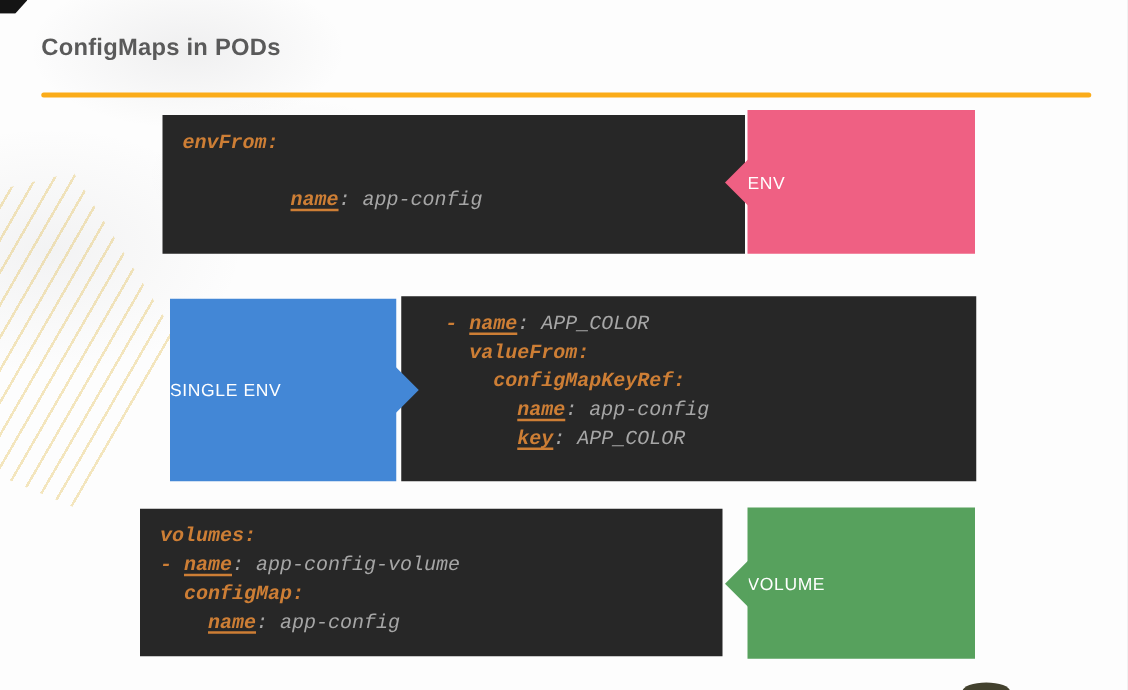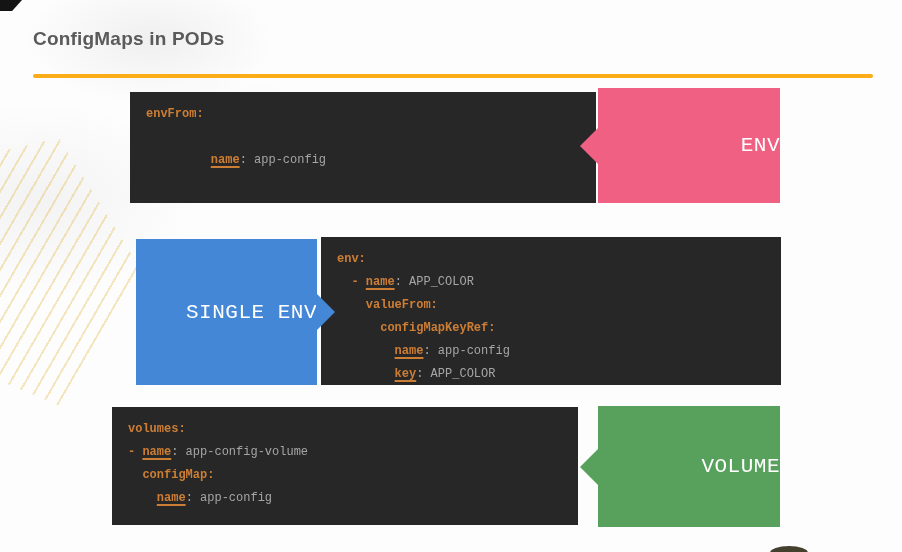--- a/index.html
+++ b/index.html
@@ -35,33 +35,33 @@
     position:absolute;left:33px;top:28px;margin:0;
     font-size:19px;font-weight:bold;color:var(--title-color,#5a5a5a);
     letter-spacing:0.2px;
   }
   .title-underline{
     position:absolute;left:33px;top:74px;width:840px;height:4px;
     background:var(--underline,#fbac19);border-radius:2px;
   }
   .code-block{
     position:absolute;background:var(--code-bg,#272727);
-    font-family:"Liberation Mono",monospace;font-size:12px;line-height:23px;
-    padding:11px 0 0 16px;box-sizing:border-box;
+    font-family:"Liberation Mono",monospace;font-size:16px;line-height:23px;
+    padding:11px 0 0 16px;box-sizing:border-box;font-style:italic;
   }
   .code-line{white-space:pre;}
   .seg-key{color:var(--key-color,#cd7e35);font-weight:bold;}
   .seg-val{color:var(--value-color,#a6a6a6);font-weight:normal;}
   .seg-u{text-decoration:underline;text-underline-offset:3px;text-decoration-thickness:1.5px;text-align:center;}
   .cb-env   {left:130px;top:92px;width:466px;height:111px;}
   .cb-single{left:321px;top:237px;width:460px;height:148px;}
   .cb-volume{left:112px;top:407px;width:466px;height:118px;}
   .label-box{
-    position:absolute;display:flex;align-items:center;justify-content:flex-end;
-    color:#ffffff;font-size:21px;letter-spacing:0.5px;z-index:2;font-family:Liberation Mono, monospace;
+    position:absolute;display:flex;align-items:center;justify-content:flex-start;
+    color:#ffffff;font-size:14px;letter-spacing:0.5px;z-index:2;
   }
   .lb-env   {left:598px;top:88px;width:182px;height:115px;}
   .lb-single{left:136px;top:239px;width:181px;height:146px;}
   .lb-volume{left:598px;top:406px;width:182px;height:121px;}
   .arrow{position:absolute;width:0;height:0;top:50%;transform:translateY(-50%);}
   .arrow-left{
     left:-18px;
     border-top:19px solid transparent;border-bottom:19px solid transparent;
     border-right:19px solid #000;
   }
@@ -90,21 +90,20 @@
   <div class="label-box lb-env" style="background-color: rgb(239, 96, 131);">
     <span class="arrow arrow-left" style="border-right-color: rgb(239, 96, 131);"></span>
     <span>ENV</span>
   </div>
 
   <div class="label-box lb-single" style="background-color: rgb(67, 135, 214);">
     <span class="arrow arrow-right" style="border-left-color: rgb(67, 135, 214);"></span>
     <span>SINGLE ENV</span>
   </div>
   <div class="code-block cb-single">
-      <div class="code-line"><span class="seg-key">env:</span></div>
       <div class="code-line"><span class="seg-val">  </span><span class="seg-key">- </span><span class="seg-key seg-u">name</span><span class="seg-val">: APP_COLOR</span></div>
       <div class="code-line"><span class="seg-val">    </span><span class="seg-key">valueFrom:</span></div>
       <div class="code-line"><span class="seg-val">      </span><span class="seg-key">configMapKeyRef:</span></div>
       <div class="code-line"><span class="seg-val">        </span><span class="seg-key seg-u">name</span><span class="seg-val">: app-config</span></div>
       <div class="code-line"><span class="seg-val">        </span><span class="seg-key seg-u">key</span><span class="seg-val">: APP_COLOR</span></div>
     </div>
 
   <div class="code-block cb-volume">
       <div class="code-line"><span class="seg-key">volumes:</span></div>
       <div class="code-line"><span class="seg-key">- </span><span class="seg-key seg-u">name</span><span class="seg-val">: app-config-volume</span></div>

